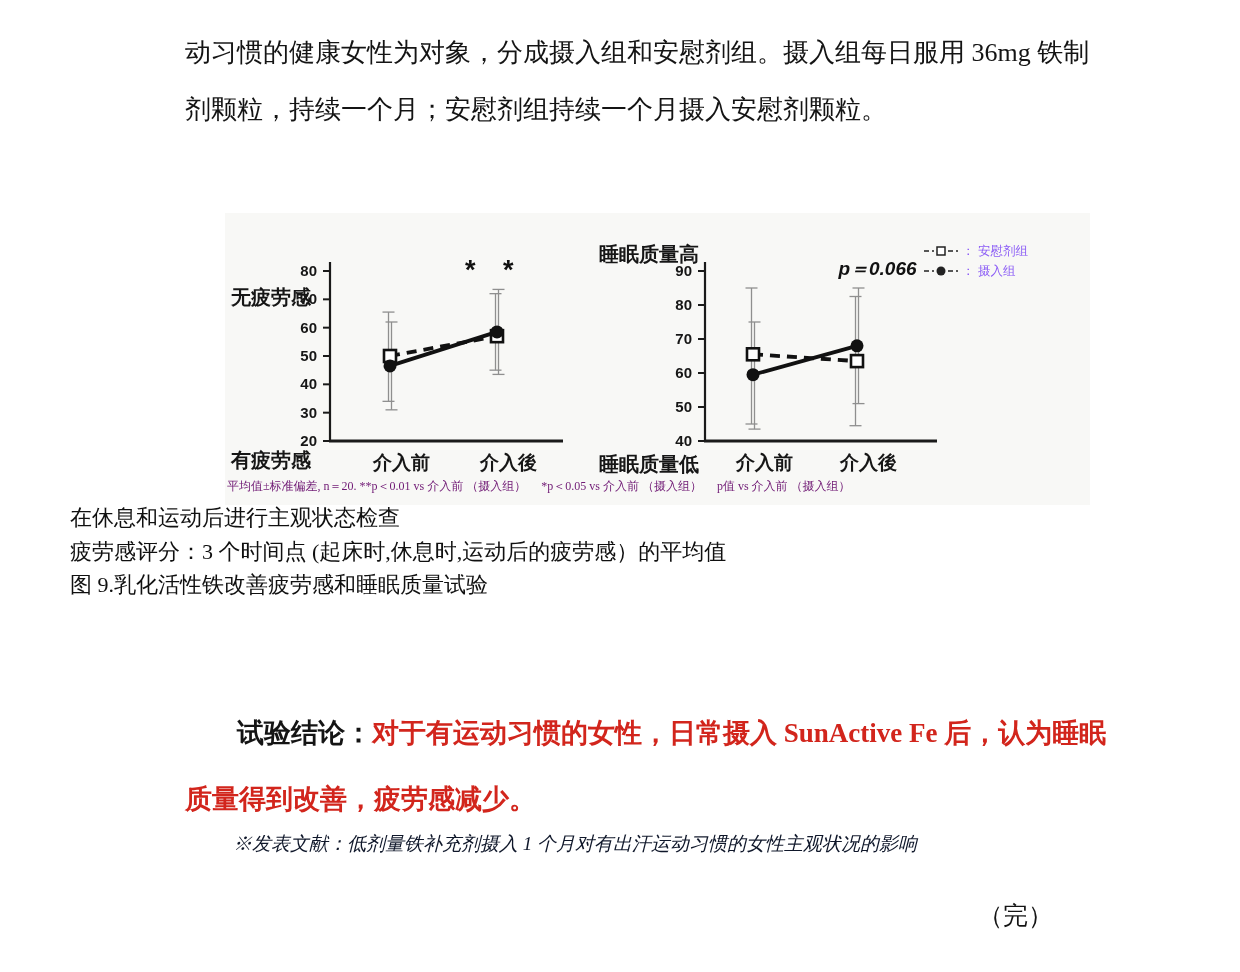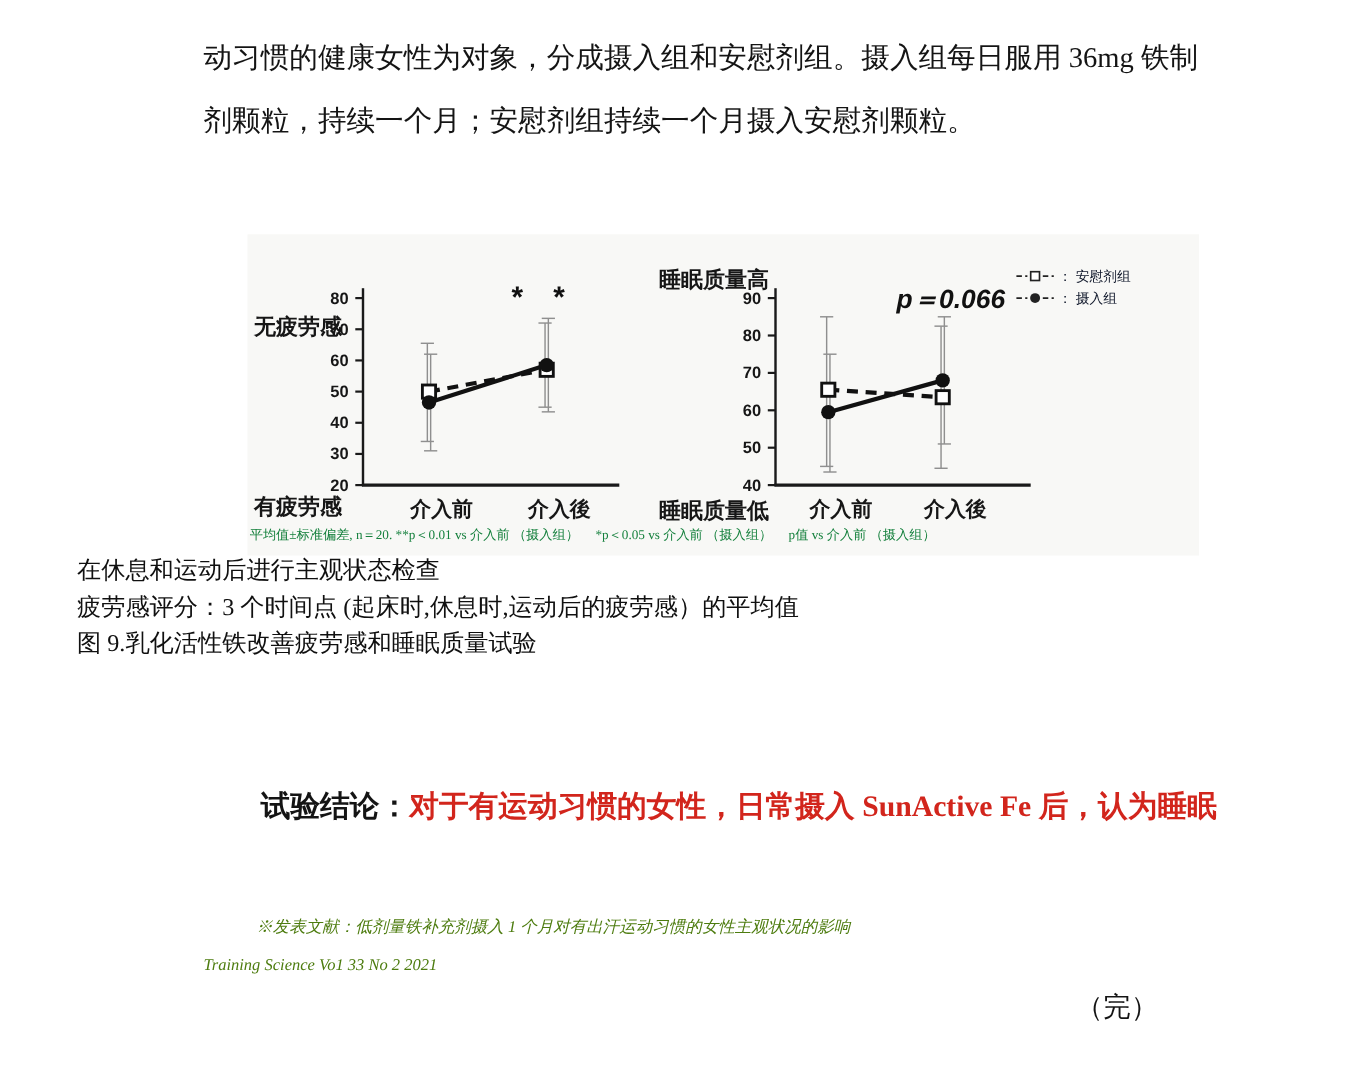--- a/index.html
+++ b/index.html
@@ -13,33 +13,33 @@
   .intro{left:185px;top:24px;width:910px;font-size:26px;line-height:57px;}
   .intro .line{white-space:nowrap;}
   .intro .line.first{text-indent:52px;}
   
   .figure{left:225px;top:213px;width:865px;height:292px;background:#f8f8f6;
     font-family:"Liberation Sans","DejaVu Sans",sans-serif;}
   .fig-label{font-weight:bold;font-size:20px;color:#161616;white-space:nowrap;}
   .chart-title{font-weight:bold;font-size:22px;color:#1f2a56;text-align:center;white-space:nowrap;}
   .cat-label{font-weight:bold;font-size:19px;color:#161616;text-align:right;width:80px;}
   .annot-stars{font-weight:bold;font-size:27px;letter-spacing:10px;color:#111;}
-  .annot-p{font-weight:bold;font-style:italic;font-size:24px;color:#111;text-align:left;white-space:nowrap;}
-  .legend{left:698px;top:28px;font-size:12.5px;color:#0f172a;}
+  .annot-p{font-weight:bold;font-style:italic;font-size:19px;color:#111;text-align:center;white-space:nowrap;}
+  .legend{left:698px;top:28px;font-size:12.5px;color:#8b5cf6;}
   .legend-row{display:flex;align-items:center;height:20px;gap:3px;white-space:nowrap;}
-  .footnote{left:2px;top:265px;width:860px;font-size:12px;color:#15803d;white-space:nowrap;
+  .footnote{left:2px;top:265px;width:860px;font-size:12px;color:#701a75;white-space:nowrap;
     font-family:"Liberation Serif","DejaVu Serif",serif;}
   
   .caption{left:70px;top:501px;width:1100px;text-align:left;font-size:22px;line-height:33.5px;color:#101010;}
   
   .conclusion{left:185px;top:700px;width:915px;font-size:27px;font-weight:bold;line-height:66px;}
   .conclusion .line1{text-indent:52px;white-space:nowrap;}
   .conclusion .red{color:#d2251c;}
   
-  .reference{left:185px;top:826px;width:910px;font-style:italic;font-size:15px;line-height:35px;color:#4d7c0f;}
+  .reference{left:185px;top:826px;width:910px;font-style:italic;font-size:19px;line-height:35px;color:#0f172a;}
   .reference .line1{padding-left:48px;white-space:nowrap;}
   .end-mark{left:978px;top:899px;font-size:25px;color:#141414;}
   svg{display:block;}
 </style>
 </head>
 <body>
 
 <div class="abs intro">
   <div class="line">动习惯的健康女性为对象，分成摄入组和安慰剂组。摄入组每日服用 36mg 铁制</div>
   <div class="line">剂颗粒，持续一个月；安慰剂组持续一个月摄入安慰剂颗粒。</div>
@@ -152,20 +152,20 @@
 <div class="abs caption">
   <div>在休息和运动后进行主观状态检查</div>
   <div>疲劳感评分：3 个时间点 (起床时,休息时,运动后的疲劳感）的平均值</div>
   <div>图 9.乳化活性铁改善疲劳感和睡眠质量试验</div>
 </div>
 
 <div class="abs conclusion">
   <div class="line1">
     <span>试验结论：</span><span class="red">对于有运动习惯的女性，日常摄入 SunActive Fe 后，认为睡眠</span>
   </div>
+  <div class="red">质量得到改善，疲劳感减少。</div>
 </div>
 
 <div class="abs reference">
   <div class="line1">※发表文献：低剂量铁补充剂摄入 1 个月对有出汗运动习惯的女性主观状况的影响</div>
-  <div>Training Science Vo1 33 No 2 2021</div>
 </div>
 
 <div class="abs end-mark">（完）</div>
 
 </body></html>

